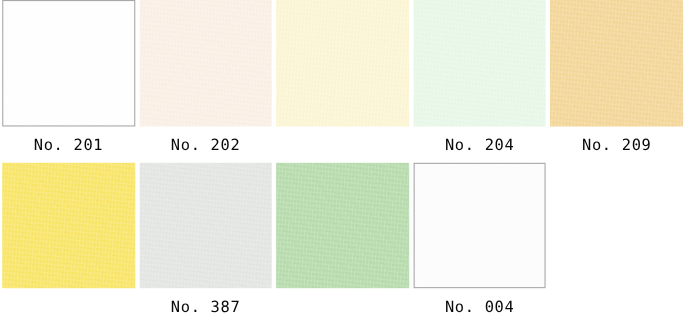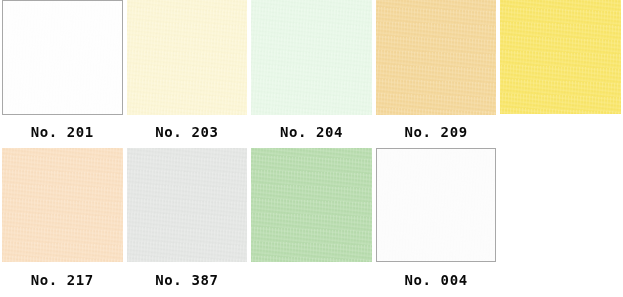--- a/index.html
+++ b/index.html
@@ -73,62 +73,61 @@
     flex-basis: 114px;
     height: 114px;
   }
 
   .swatch-label {
     flex: 1 1 auto;
     display: flex;
     align-items: center;
     justify-content: center;
     font-size: 14px;
-    font-weight: bold;
+    font-weight: normal;
     letter-spacing: 0.6px;
     color: #0a0a0a;
     background: #ffffff;
     white-space: nowrap;
     -webkit-font-smoothing: none;
   }
 </style>
 </head>
 <body>
 
 <div class="swatch-grid">
 
   <div class="swatch-cell row-top">
     <div class="swatch-chip bordered" style="background-color: rgb(254, 254, 254); border-color: rgb(168, 168, 168); --grain: 0;"></div>
     <div class="swatch-label">No. 201</div>
   </div>
 
+  <div class="swatch-cell row-top">
+    <div class="swatch-chip" style="background-color: rgb(251, 240, 230);"></div>
+    <div class="swatch-label">No. 202</div>
+  </div>
 
   <div class="swatch-cell row-top">
     <div class="swatch-chip" style="background-color: rgb(252, 246, 213);"></div>
-    <div class="swatch-label">No. 203</div>
   </div>
 
   <div class="swatch-cell row-top">
     <div class="swatch-chip" style="background-color: rgb(232, 248, 232);"></div>
     <div class="swatch-label">No. 204</div>
   </div>
 
   <div class="swatch-cell row-top">
     <div class="swatch-chip" style="background-color: rgb(244, 215, 154);"></div>
     <div class="swatch-label">No. 209</div>
   </div>
 
   <div class="swatch-cell row-bottom">
     <div class="swatch-chip" style="background-color: rgb(249, 230, 106);"></div>
   </div>
 
-  <div class="swatch-cell row-bottom">
-    <div class="swatch-chip" style="background-color: rgb(250, 224, 194);"></div>
-    <div class="swatch-label">No. 217</div>
-  </div>
 
   <div class="swatch-cell row-bottom">
     <div class="swatch-chip" style="background-color: rgb(228, 230, 228);"></div>
     <div class="swatch-label">No. 387</div>
   </div>
 
   <div class="swatch-cell row-bottom">
     <div class="swatch-chip" style="background-color: rgb(184, 220, 174);"></div>
   </div>
 

